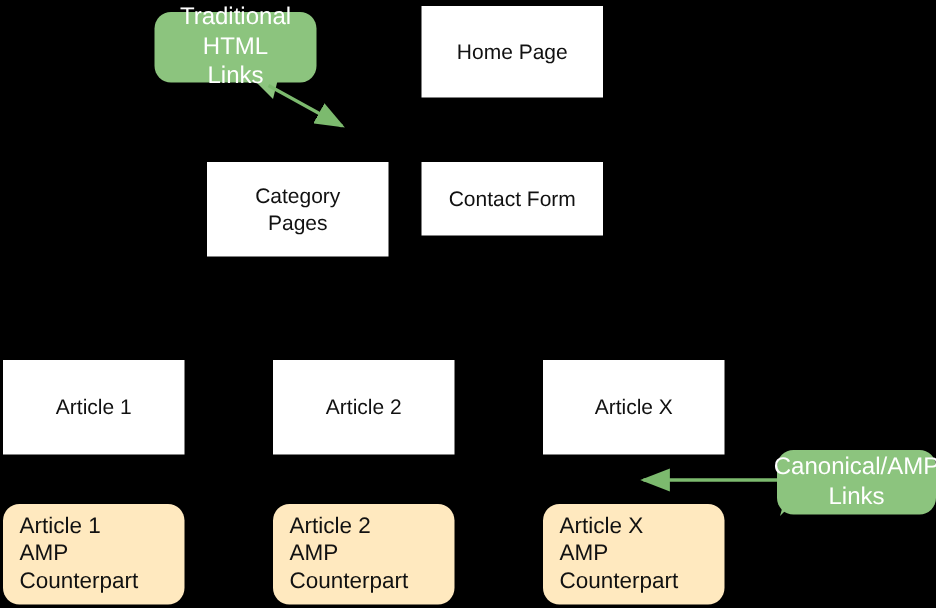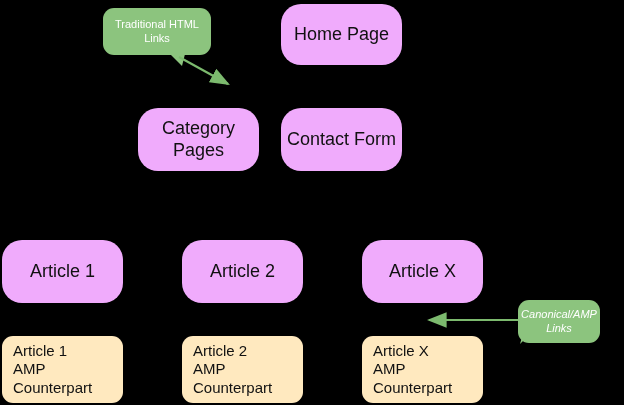--- a/index.html
+++ b/index.html
@@ -20,40 +20,39 @@
     box-sizing: border-box;
     display: flex;
     align-items: center;
     justify-content: center;
     text-align: center;
     line-height: 1.22;
     white-space: pre-line;
   }
   
   .box-blue {
-    background: #f0abfc;
+    background: #ffffff;
     color: #111111;
-    font-size: 18px;
-    border-radius: 20px;
+    font-size: 14px;
   }
   
   .box-cream {
     background: #ffe9bf;
     color: #111111;
     font-size: 15px;
     border-radius: 11px;
     justify-content: flex-start;
     text-align: left;
     padding-left: 11px;
   }
   
   .box-green {
     background: #8cc47e;
     color: #ffffff;
-    font-size: 11px;
+    font-size: 16px;
     border-radius: 11px;
     padding: 0 8px;
   }
   .arrow-layer {
     position: absolute;
     left: 0;
     top: 0;
     width: 624px;
     height: 405px;
     pointer-events: none;
@@ -87,38 +86,38 @@
 
   <div class="node box-blue" style="left:281px; top:4px; width:121px; height:61px;">
     <span>Home Page</span>
   </div>
 
   <div class="node box-blue" style="left:138px; top:108px; width:121px; height:63px;">
     <span>Category
 Pages</span>
   </div>
 
-  <div class="node box-blue" style="left:281px; top:108px; width:121px; height:63px;">
+  <div class="node box-blue" style="left:281px; top:108px; width:121px; height:49px;">
     <span>Contact Form</span>
   </div>
 
 
   <div class="node box-blue" style="left:2px; top:240px; width:121px; height:63px;">
     <span>Article 1</span>
   </div>
 
   <div class="node box-blue" style="left:182px; top:240px; width:121px; height:63px;">
     <span>Article 2</span>
   </div>
 
   <div class="node box-blue" style="left:362px; top:240px; width:121px; height:63px;">
     <span>Article X</span>
   </div>
 
-  <div class="node box-green" style="left:518px; top:300px; width:82px; height:43px;font-style:italic;">
+  <div class="node box-green" style="left:518px; top:300px; width:106px; height:43px;">
     <span>Canonical/AMP
 Links</span>
   </div>
 
   <div class="node box-cream" style="left:2px; top:336px; width:121px; height:67px;">
     <span>Article 1
 AMP
 Counterpart</span>
   </div>
 

